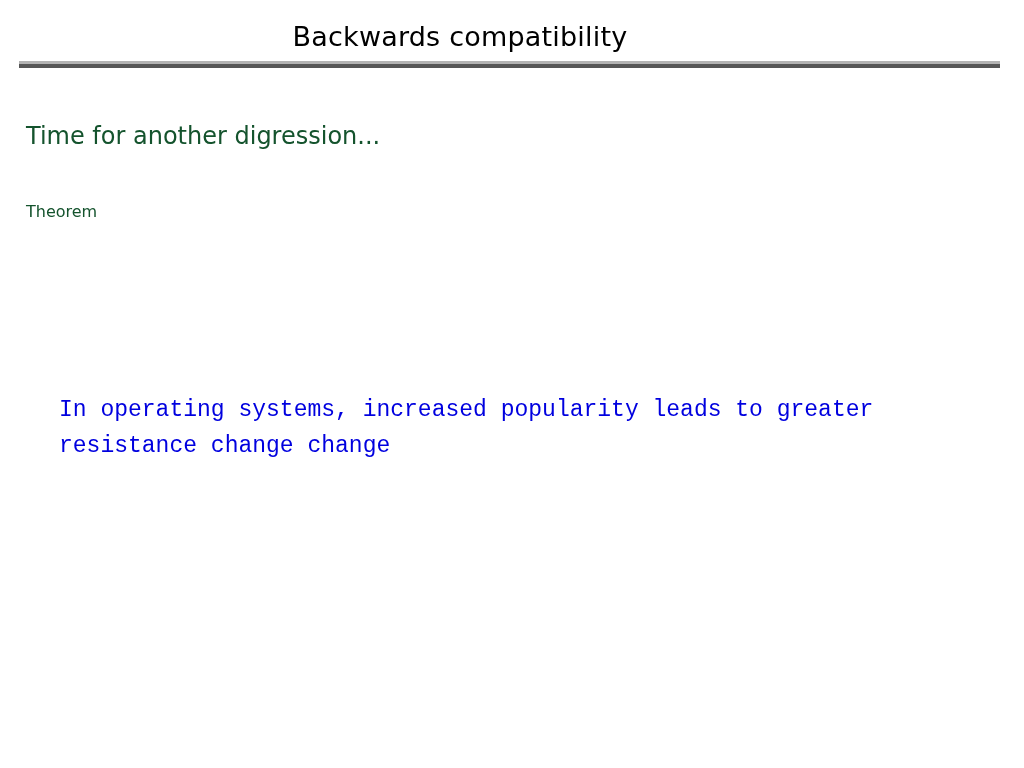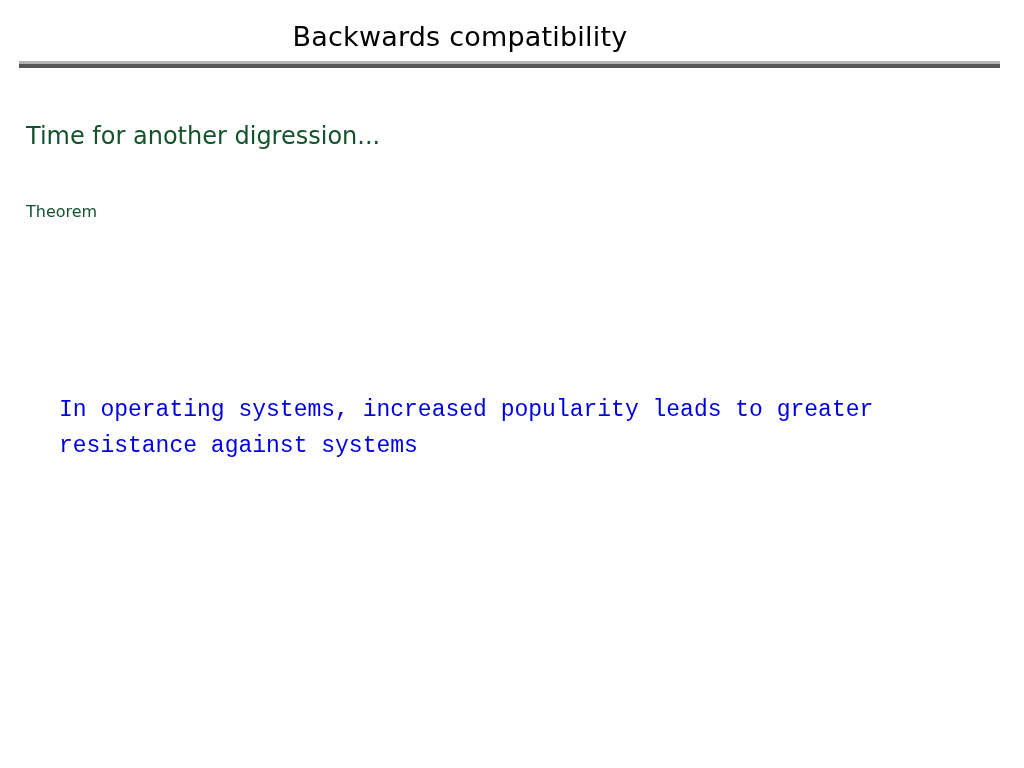--- a/index.html
+++ b/index.html
@@ -128,17 +128,17 @@
   </div>
 
   <div id="body-content">
 
     <div class="body-line" id="line-digression">Time for another digression...</div>
 
     <div class="body-line" id="line-theorem">Theorem</div>
 
     <div id="theorem-statement">
       <span class="stmt-line">In operating systems, increased popularity leads to greater</span>
-      <span class="stmt-line">resistance against systems</span>
+      <span class="stmt-line">resistance change change</span>
     </div>
 
   </div>
 </div>
 
 </body></html>

